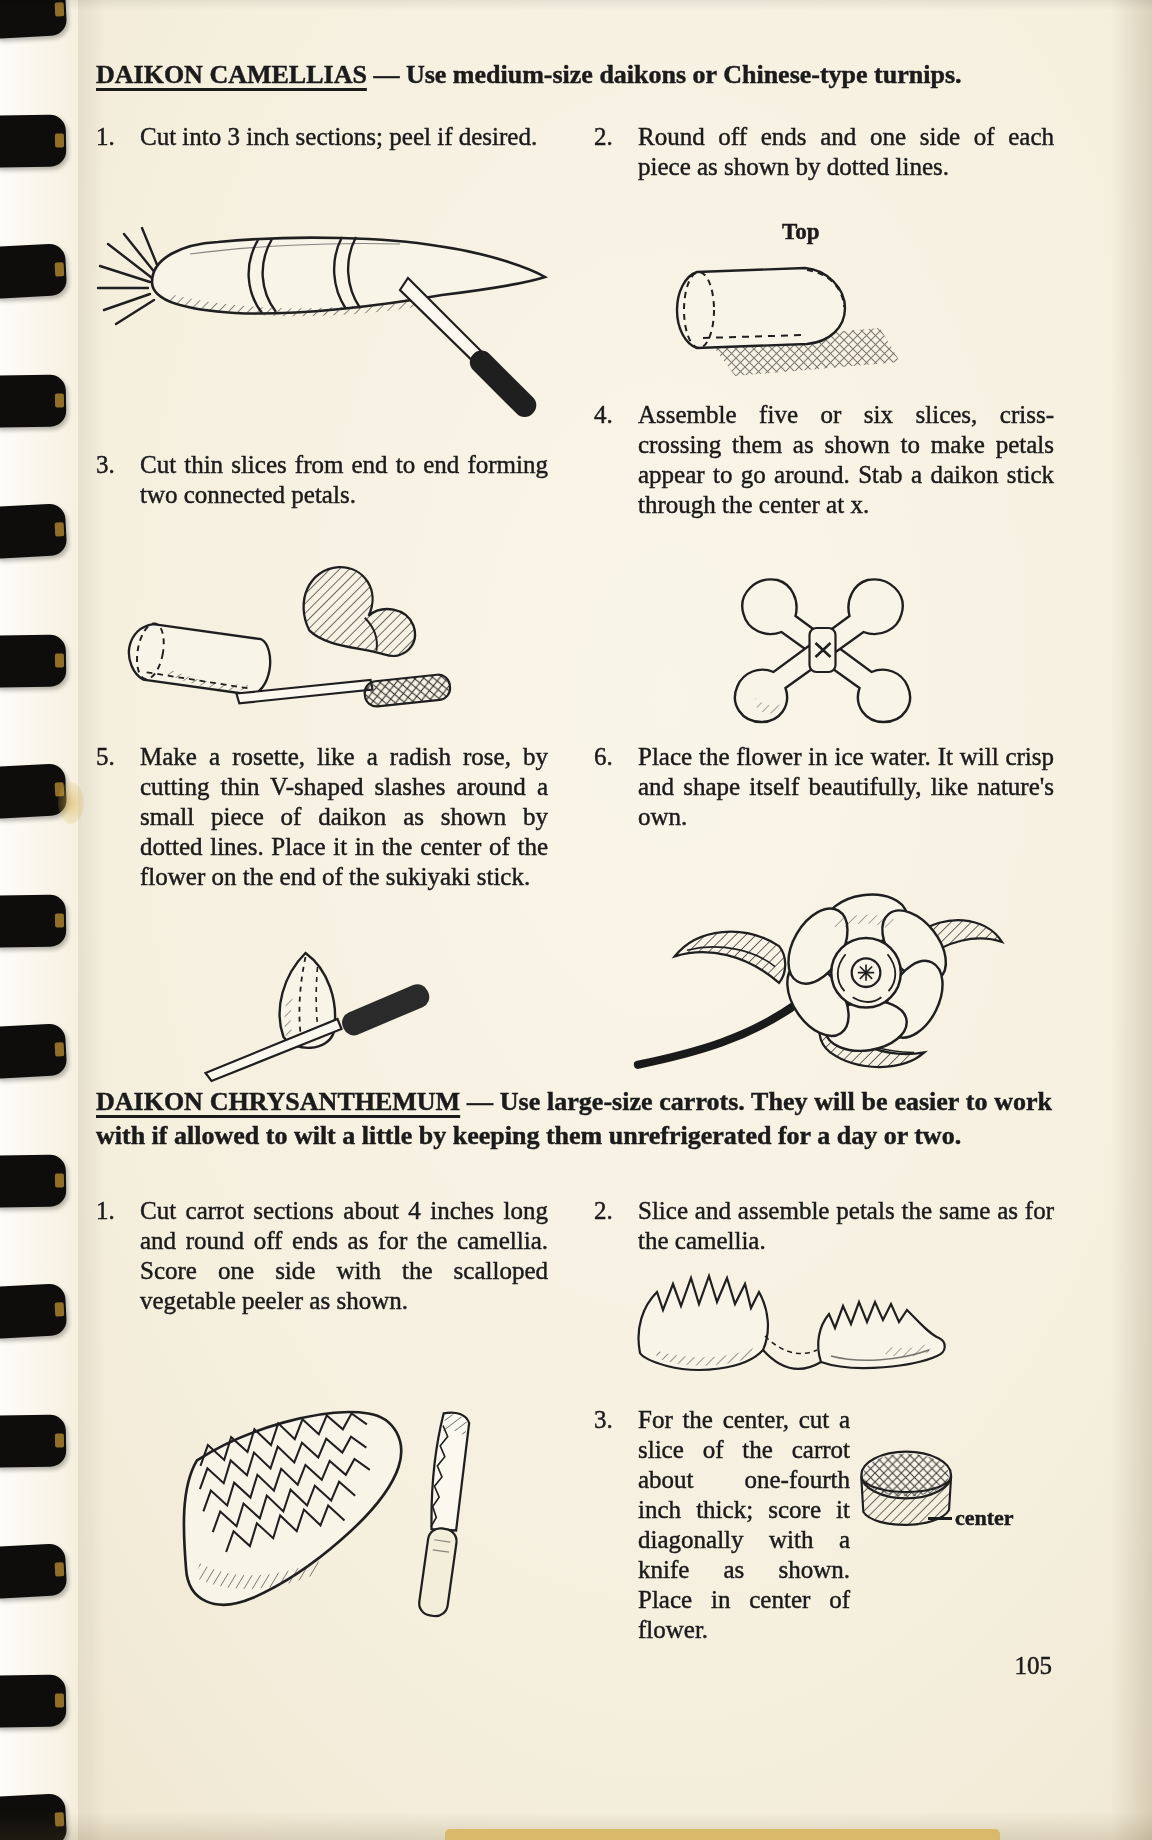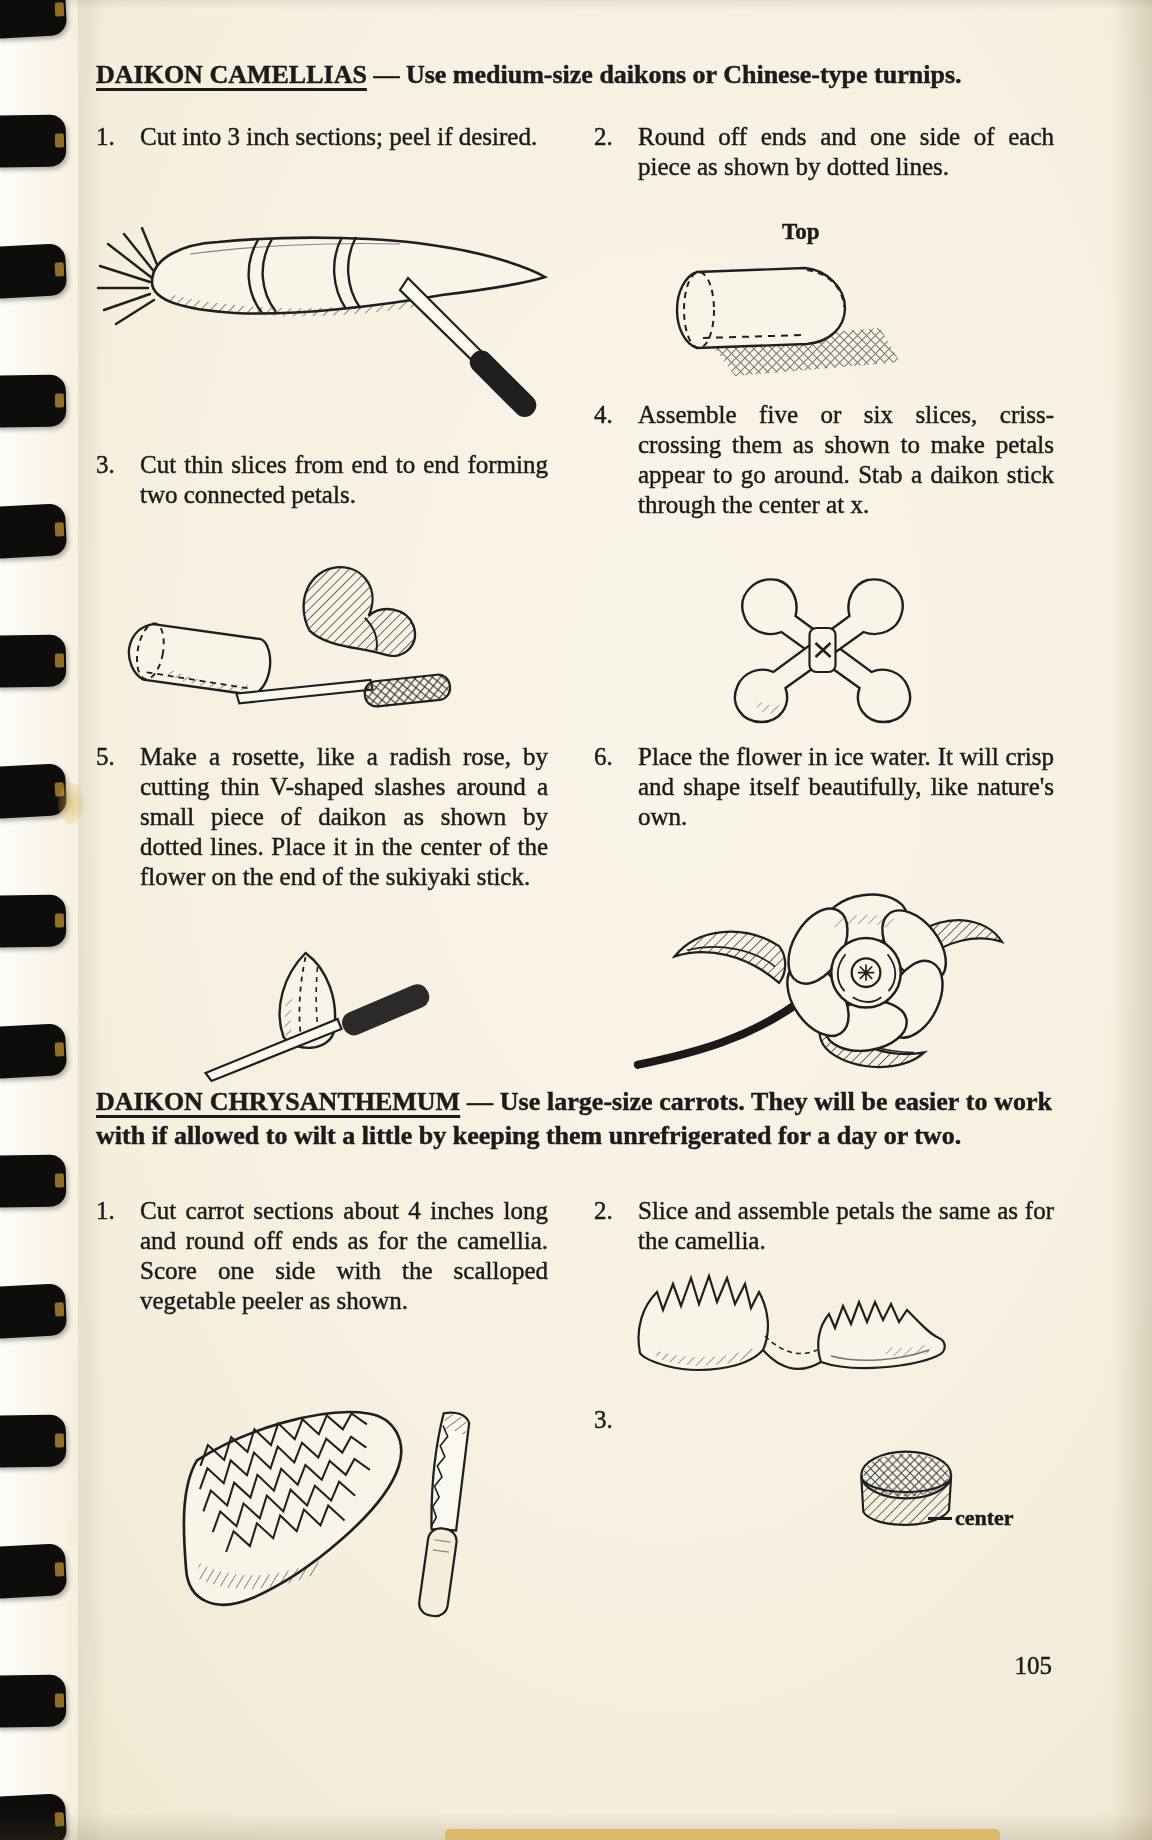--- a/index.html
+++ b/index.html
@@ -278,20 +278,21 @@
       <path d="M178,92 C196,112 216,116 236,104" stroke="#1f1f1f" stroke-width="2.2" fill="none"></path>
       <path d="M180,78 C196,94 214,100 232,92" stroke="#1f1f1f" stroke-width="1.6" stroke-dasharray="5 4" fill="none"></path>
       <path d="M236,104 C230,86 234,68 244,56 L250,70 L258,48 L266,66 L274,44 L282,64 L290,44 L298,62 L306,46 L314,64 L322,52 C334,64 344,76 354,80 C362,84 362,94 352,98 C330,108 270,116 236,104 Z" fill="#f8f4e8" stroke="#1f1f1f" stroke-width="2.2"></path>
       <path d="M246,98 C276,106 316,102 344,92" stroke="#1f1f1f" stroke-width="1.4" fill="none" opacity="0.6"></path>
       <path d="M300,88 C316,92 334,90 348,84 L344,94 C330,100 312,100 300,96 Z" fill="url(#hatch)" opacity="0.6"></path>
     </svg>
   </div>
 
   <div class="step" style="left:594px; top:1405px; width:256px;">
     <span class="num">3.</span>
+    <div class="txt">For the center, cut a slice of the carrot about one-fourth inch thick; score it diagonally with a knife as shown. Place in center of flower.</div>
   </div>
 
   <div class="illo" style="left:838px; top:1438px; width:150px; height:112px;">
     <svg viewBox="0 0 150 115">
       <ellipse cx="68" cy="38" rx="46" ry="24" fill="#f8f4e8" stroke="#1f1f1f" stroke-width="2.4"></ellipse>
       <ellipse cx="68" cy="38" rx="44" ry="22" fill="url(#cross)" opacity="0.9"></ellipse>
       <path d="M22,42 L24,76 C36,94 100,94 112,74 L114,42 C100,60 36,60 22,42 Z" fill="url(#hatch)" stroke="#1f1f1f" stroke-width="2.2"></path>
     </svg>
   </div>
 

